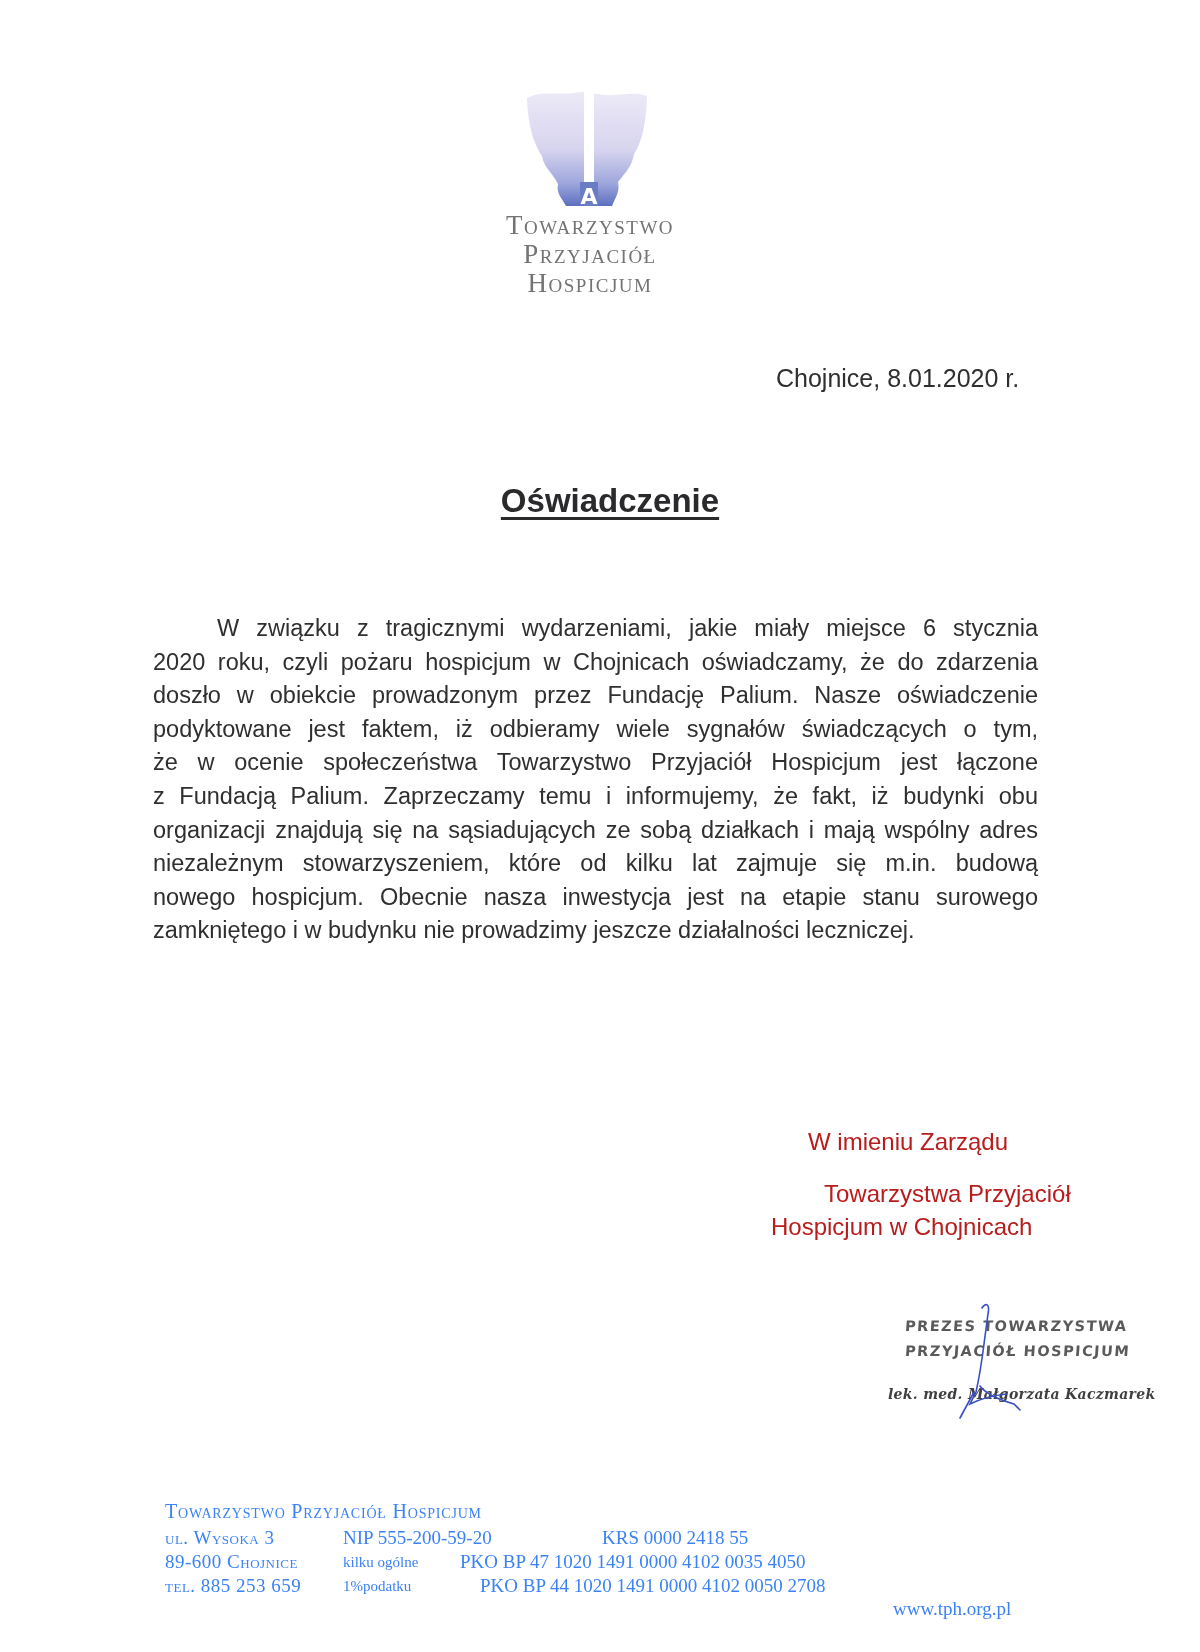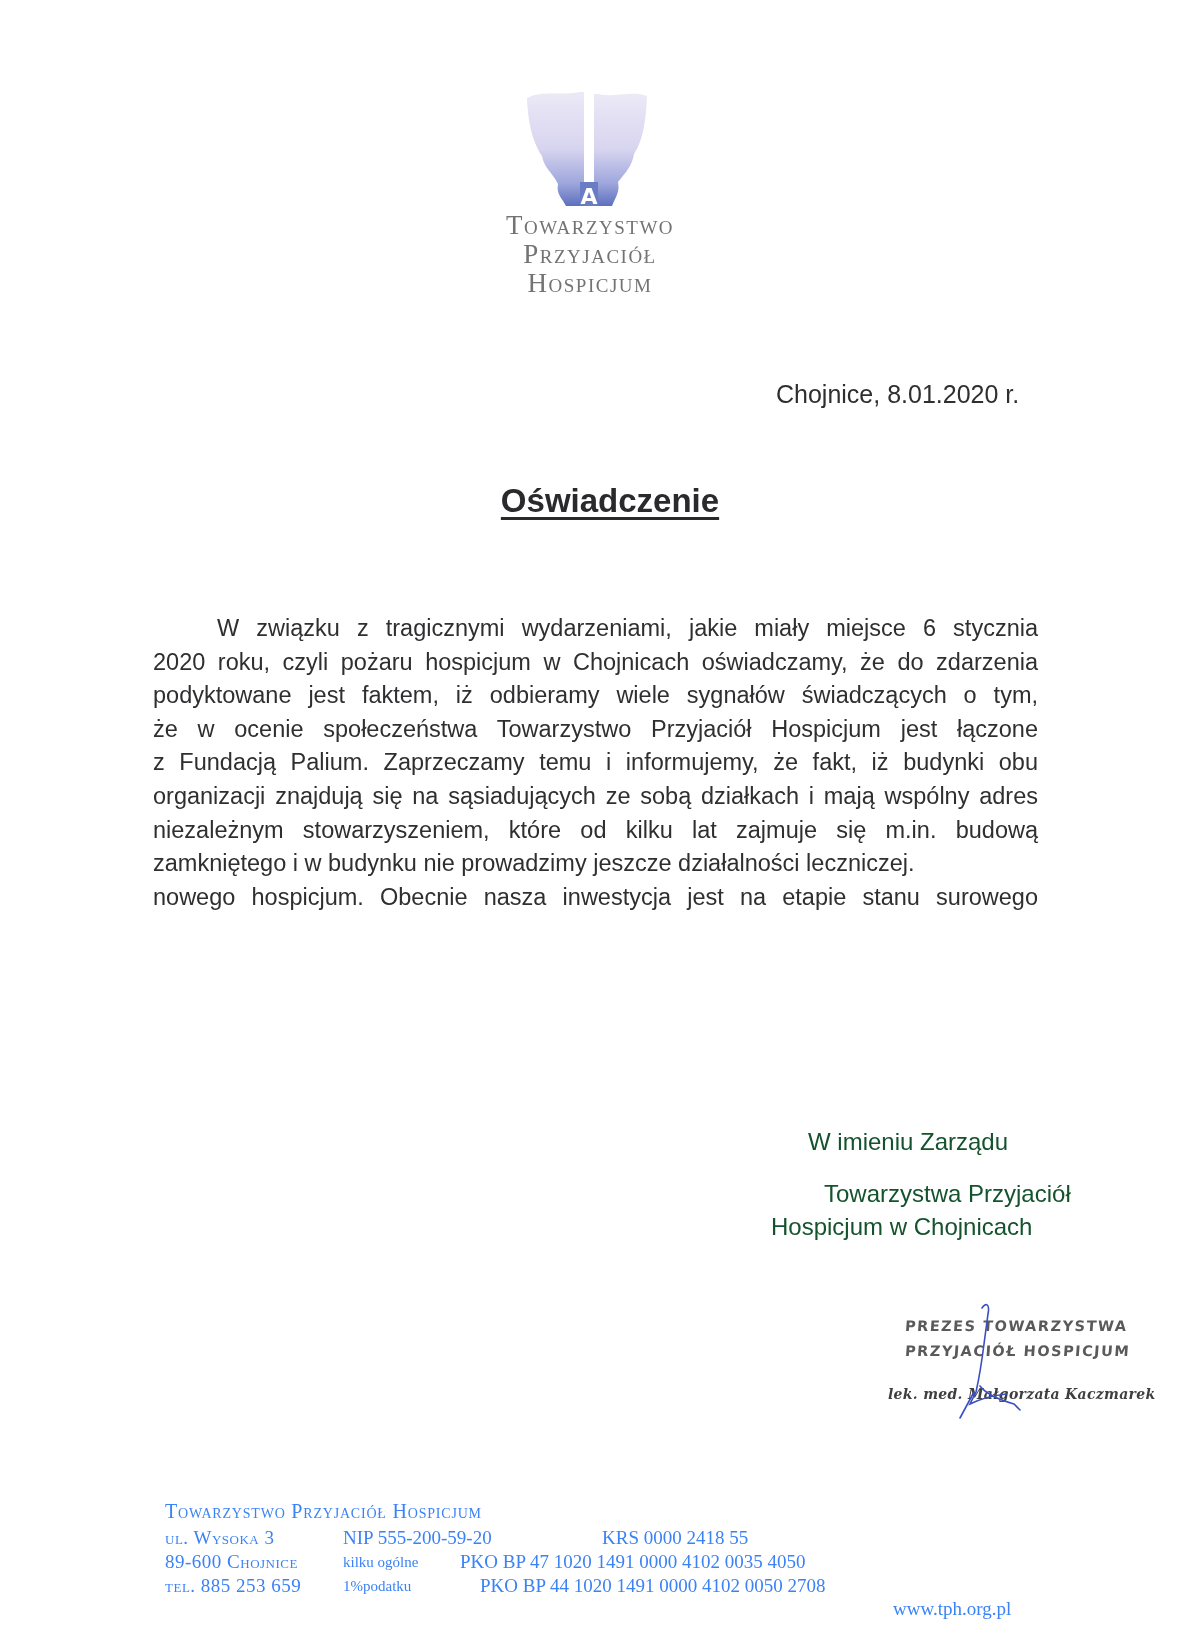--- a/index.html
+++ b/index.html
@@ -11,40 +11,40 @@
 
     
     #logo-mark { left: 522px; top: 86px; width: 130px; height: 124px; }
     .logo-text {
       left: 440px; width: 300px; text-align: center;
       font-family: "Liberation Serif", "DejaVu Serif", serif; font-variant: small-caps;
       color: #737373; font-size: 27px; letter-spacing: 1.5px; line-height: 29px;
     }
 
     
-    #date-line { left: 776px; top: 380px; font-size: 25px; color: #2f2f31; }
+    #date-line { left: 776px; top: 364px; font-size: 25px; color: #2f2f31; }
 
     
     #doc-title {
       left: 0; width: 1220px; top: 482px; text-align: center;
       font-size: 33px; font-weight: bold; text-decoration: underline; text-underline-offset: 5px;
       text-decoration-thickness: 3px; color: #2a2a2c;
     }
 
     
     #body-text {
       left: 153px; width: 885px; top: 612px;
       font-size: 23.5px; line-height: 33.6px; color: #2f2f31;
     }
     .body-line { display: block; text-align: justify; text-align-last: justify; white-space: nowrap; height: 33.6px; }
     .body-line.last { text-align-last: left; }
     .indent { padding-left: 64px; }
 
     
-    .closing { font-size: 24px; color: #14532d; }
+    .closing { font-size: 24px; color: #b91c1c; }
     #closing-1 { left: 808px; top: 1128px; }
     #closing-2 { left: 824px; top: 1180px; }
     #closing-3 { left: 771px; top: 1213px; }
 
     
     .stamp {
       font-family: "DejaVu Sans", sans-serif; font-weight: bold; color: #5a5a5a;
       font-size: 14.5px; letter-spacing: 1.5px; transform: skewX(-4deg);
     }
     #stamp-1 { left: 905px; top: 1318px; }
@@ -95,27 +95,28 @@
 <div class="abs logo-text" style="top:240px;">Przyjaciół</div>
 <div class="abs logo-text" style="top:269px;">Hospicjum</div>
 
 <div id="date-line" class="abs">Chojnice, 8.01.2020 r.</div>
 
 <div id="doc-title" class="abs">Oświadczenie</div>
 
 <div id="body-text" class="abs">
   <span class="body-line indent">W związku z tragicznymi wydarzeniami, jakie miały miejsce 6 stycznia</span>
   <span class="body-line">2020 roku, czyli pożaru hospicjum w Chojnicach oświadczamy, że do zdarzenia</span>
+  <span class="body-line">doszło w obiekcie prowadzonym przez Fundację Palium. Nasze oświadczenie</span>
   <span class="body-line">podyktowane jest faktem, iż odbieramy wiele sygnałów świadczących o tym,</span>
   <span class="body-line">że w ocenie społeczeństwa Towarzystwo Przyjaciół Hospicjum jest łączone</span>
   <span class="body-line">z Fundacją Palium. Zaprzeczamy temu i informujemy, że fakt, iż budynki obu</span>
   <span class="body-line">organizacji znajdują się na sąsiadujących ze sobą działkach i mają wspólny adres</span>
   <span class="body-line">niezależnym  stowarzyszeniem, które od kilku lat zajmuje się m.in. budową</span>
+  <span class="body-line">nowego hospicjum. Obecnie nasza inwestycja jest na etapie stanu surowego</span>
   <span class="body-line last">zamkniętego i w budynku nie prowadzimy jeszcze działalności leczniczej.</span>
-  <span class="body-line">nowego hospicjum. Obecnie nasza inwestycja jest na etapie stanu surowego</span>
 </div>
 
 <div id="closing-1" class="abs closing">W imieniu Zarządu</div>
 <div id="closing-2" class="abs closing">Towarzystwa Przyjaciół</div>
 <div id="closing-3" class="abs closing">Hospicjum w Chojnicach</div>
 
 <div id="stamp-1" class="abs stamp">PREZES TOWARZYSTWA</div>
 <div id="stamp-2" class="abs stamp">PRZYJACIÓŁ HOSPICJUM</div>
 <div id="stamp-3" class="abs stamp">lek. med. Małgorzata Kaczmarek</div>
 <svg id="signature" class="abs" viewBox="0 0 140 130">

